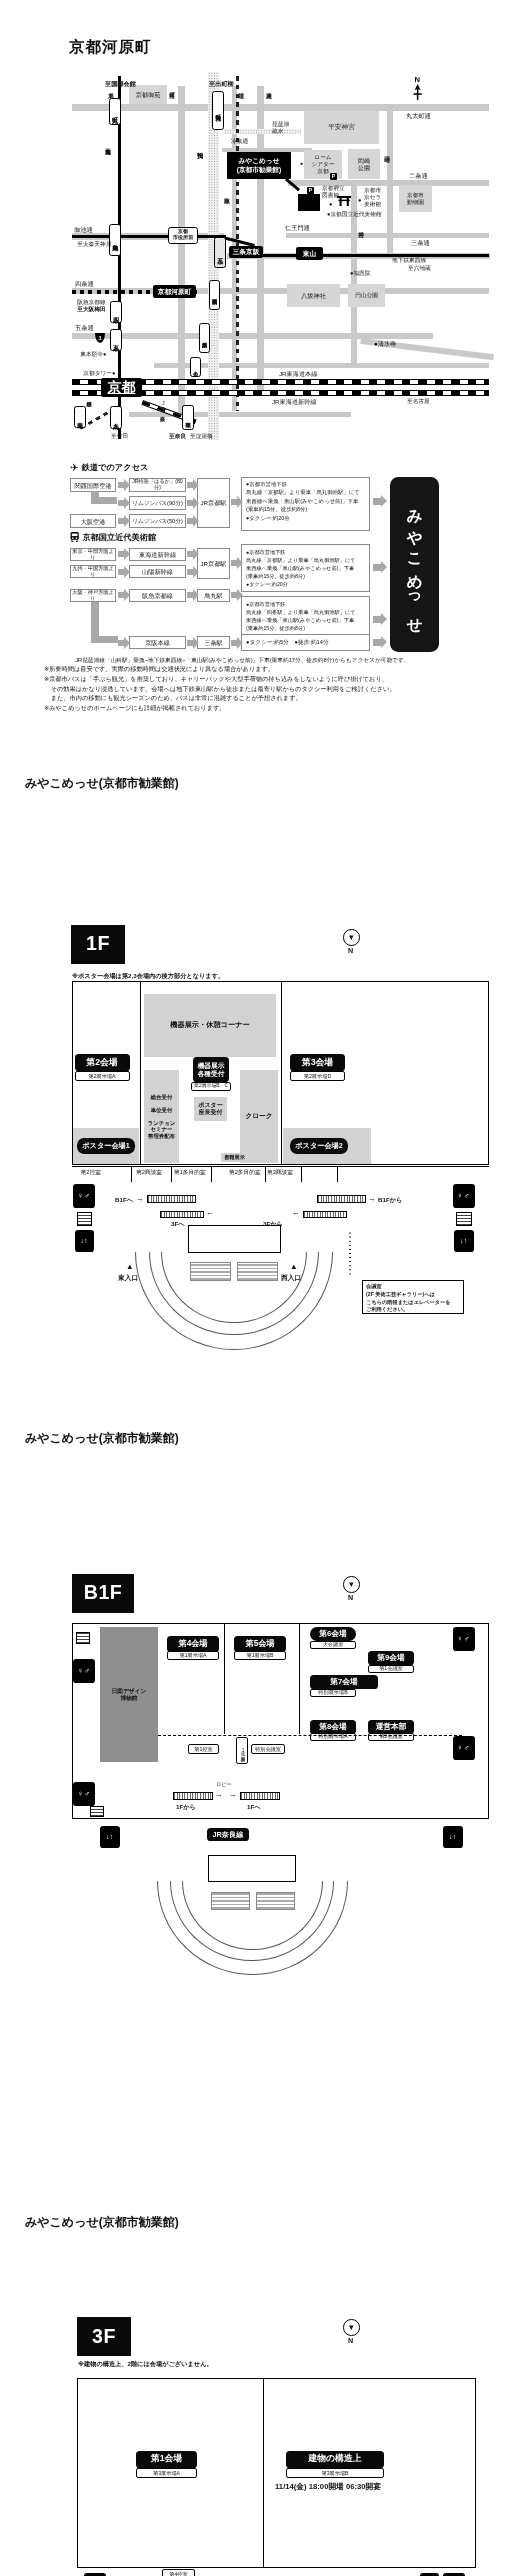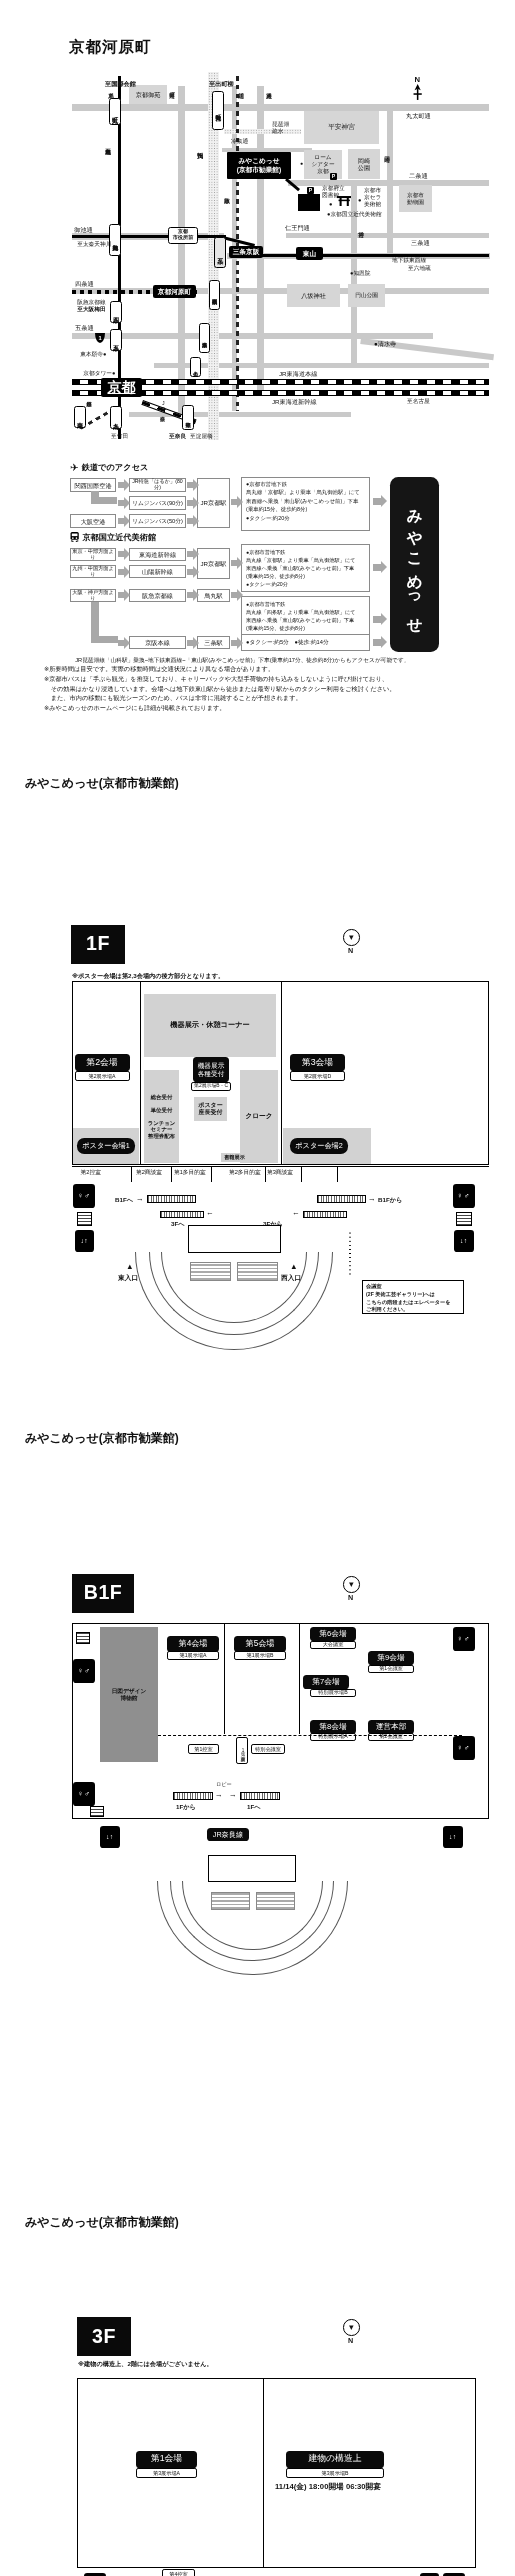--- a/index.html
+++ b/index.html
@@ -23,21 +23,21 @@
   .stg{background:#e6e6e6;}
   .sth{background:#fff;border:1px solid #000;border-radius:2.6px;display:flex;align-items:center;justify-content:center;font-weight:bold;text-align:center;font-size:5.7px;line-height:1.15;}
   .stb{background:#000;color:#fff;border-radius:2.1px;display:flex;align-items:center;justify-content:center;font-weight:bold;font-size:6.7px;}
   .gb{background:#d6d6d6;display:flex;align-items:center;justify-content:center;text-align:center;font-size:6.2px;}
   .bb{background:#000;color:#fff;display:flex;align-items:center;justify-content:center;text-align:center;font-weight:bold;border-radius:1px;}
   .pk{background:#000;color:#fff;font-weight:bold;display:flex;align-items:center;justify-content:center;font-size:5.2px;border-radius:1px;}
   .shield{background:#000;color:#fff;display:flex;align-items:center;justify-content:center;font-size:5.7px;font-weight:bold;border-radius:0 0 50% 50%/0 0 100% 100%;}
   .vt{writing-mode:vertical-rl;text-orientation:upright;line-height:1;}
   .vtbox{writing-mode:vertical-rl;text-orientation:upright;}
   .lbl{font-size:6.2px;}
-  .rm{background:#0a0a0a;color:#fff;border-radius:3.6px;display:flex;align-items:center;justify-content:center;font-weight:normal;text-align:center;font-size:7.7px;line-height:1.1;}
+  .rm{background:#0a0a0a;color:#fff;border-radius:3.6px;display:flex;align-items:center;justify-content:center;font-weight:bold;text-align:center;font-size:7.7px;line-height:1.1;}
   .rmr{border-radius:7.2px;}
   .rs{background:#fff;border:1px solid #000;border-radius:2.1px;display:flex;align-items:center;justify-content:center;font-size:5.2px;text-align:center;line-height:1;}
   .gz{background:#d2d2d2;display:flex;align-items:center;justify-content:center;text-align:center;font-weight:bold;}
   .gzd{background:#8f8f8f;display:flex;align-items:center;justify-content:center;text-align:center;font-weight:bold;}
   .wall{border:1px solid #000;background:#fff;}
   .wline{background:#000;}
   .dashline{border-top:1px dashed #000;}
   .esc{border:0.5px solid #000;background:repeating-linear-gradient(90deg,#666 0 1px,#fff 1px 2.6px);}
   .stair{background:repeating-linear-gradient(0deg,#444 0 1px,#fff 1px 3.1px);border:0.5px solid #000;}
   .wc{background:#000;color:#fff;border-radius:3.1px;display:flex;align-items:center;justify-content:center;font-size:7.7px;font-weight:bold;letter-spacing:1px;}
@@ -361,25 +361,25 @@
     <div class="mi lbl" style="left: 289px; top: 28px; font-size: 7.2px; font-weight: bold;">N</div>
     <div class="mi wall" style="left: 13px; top: 57px; width: 417px; height: 196px;"></div>
     <div class="mi gzd" style="left: 41px; top: 61px; width: 58px; height: 135px; font-size: 5.7px;">日図デザイン
 博物館</div>
     <div class="mi wline" style="left: 165px; top: 57px; width: 1px; height: 111px;"></div>
     <div class="mi wline" style="left: 240px; top: 57px; width: 1px; height: 111px;"></div>
     <div class="mi rm" style="left: 108px; top: 70px; width: 52px; height: 15.5px; font-size: 8.2px;">第4会場</div>
     <div class="mi rs" style="left: 108px; top: 85px; width: 52px; height: 9.3px;">第1展示場A</div>
     <div class="mi rm" style="left: 175px; top: 70px; width: 52px; height: 15.5px; font-size: 8.2px;">第5会場</div>
     <div class="mi rs" style="left: 175px; top: 85px; width: 52px; height: 9.3px;">第1展示場B</div>
-    <div class="mi rm" style="left: 251px; top: 61px; width: 46px; height: 14px; font-size: 7.7px;">第6会場</div>
+    <div class="mi rm" style="left: 251px; top: 61px; width: 46px; height: 14px; font-size: 7.7px; border-radius: 7px;">第6会場</div>
     <div class="mi rs" style="left: 251px; top: 75px; width: 46px; height: 8.2px;">大会議室</div>
     <div class="mi rm" style="left: 309px; top: 85px; width: 46px; height: 14px; font-size: 7.7px;">第9会場</div>
     <div class="mi rs" style="left: 309px; top: 99px; width: 46px; height: 8.2px;">第1会議室</div>
-    <div class="mi rm" style="left: 244px; top: 109px; width: 46px; height: 14px; font-size: 7.7px;">第7会場</div>
+    <div class="mi rm" style="left: 251px; top: 109px; width: 68px; height: 14px; font-size: 7.7px;">第7会場</div>
     <div class="mi rs" style="left: 251px; top: 123px; width: 46px; height: 8.2px;">特別展示場B</div>
     <div class="mi rm" style="left: 251px; top: 154px; width: 46px; height: 14px; font-size: 7.7px;">第8会場</div>
     <div class="mi rs" style="left: 251px; top: 167px; width: 46px; height: 8.2px;">特別展示場A</div>
     <div class="mi rm" style="left: 309px; top: 154px; width: 46px; height: 14px; font-size: 7.7px;">運営本部</div>
     <div class="mi rs" style="left: 309px; top: 167px; width: 46px; height: 8.2px;">第2会議室</div>
     <div class="mi rs" style="left: 129px; top: 178px; width: 31px; height: 10.3px; font-size: 5.2px;">第1控室</div>
     <div class="mi rs vtbox" style="left: 177px; top: 171px; width: 12.4px; height: 27px; font-size: 4.6px;">第1商談室</div>
     <div class="mi rs" style="left: 192px; top: 178px; width: 34px; height: 10.3px; font-size: 5.2px;">特別会議室</div>
     <div class="mi dashline" style="left: 99px; top: 169px; width: 304px; height: 0px;"></div>
     <div class="mi wc" style="left: 14.4px; top: 93px; width: 21.6px; height: 24px;">♀♂</div>

